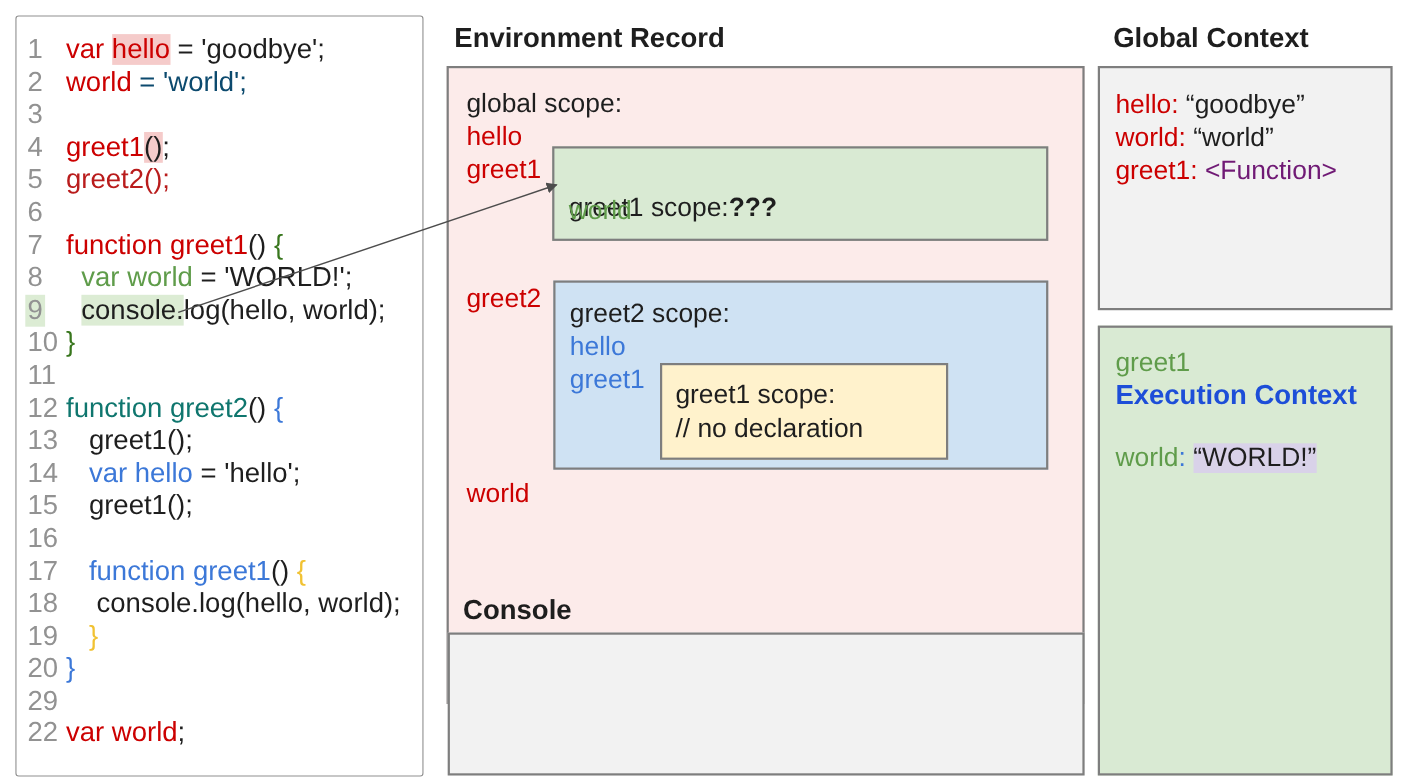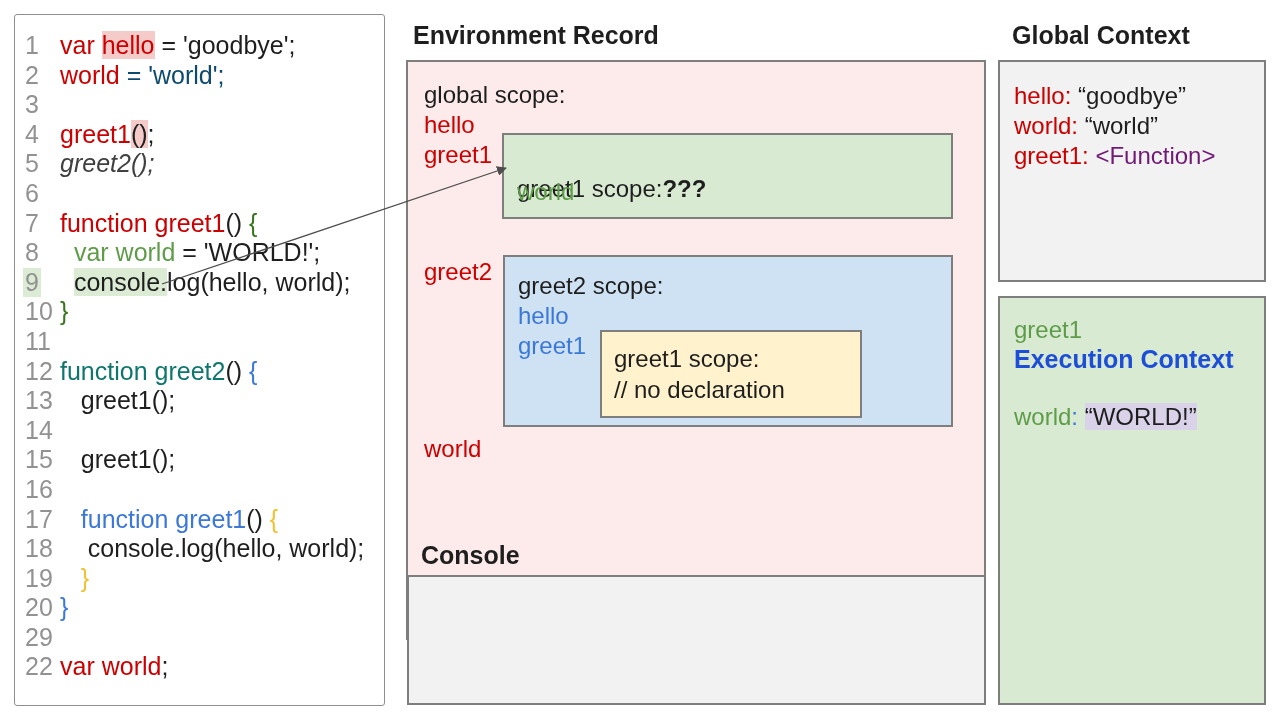--- a/index.html
+++ b/index.html
@@ -30,30 +30,30 @@
 <body>
 
 <div class="stage">
 
   <div class="abs code-panel">
     <div>
         <div class="code-line"><span class="ln"><span class="lnt">1</span></span><span class="code"><span style="color: rgb(204, 0, 0);">var </span><span style="color: rgb(204, 0, 0); background: rgb(245, 203, 202);">hello</span><span style="color: rgb(30, 30, 30);"> = 'goodbye';</span></span></div>
         <div class="code-line"><span class="ln"><span class="lnt">2</span></span><span class="code"><span style="color: rgb(204, 0, 0);">world</span><span style="color: #0c4a6e;"> = 'world';</span></span></div>
         <div class="code-line"><span class="ln"><span class="lnt">3</span></span><span class="code"></span></div>
         <div class="code-line"><span class="ln"><span class="lnt">4</span></span><span class="code"><span style="color: rgb(204, 0, 0);">greet1</span><span style="color: rgb(30, 30, 30); background: rgb(245, 203, 202);">()</span><span style="color: rgb(30, 30, 30);">;</span></span></div>
-        <div class="code-line"><span class="ln"><span class="lnt">5</span></span><span class="code"><span style="color: #404040; font-style: italic;">greet2();</span></span></div>
+        <div class="code-line"><span class="ln"><span class="lnt">5</span></span><span class="code"><span style="color: #b91c1c;">greet2();</span></span></div>
         <div class="code-line"><span class="ln"><span class="lnt">6</span></span><span class="code"></span></div>
         <div class="code-line"><span class="ln"><span class="lnt">7</span></span><span class="code"><span style="color: rgb(204, 0, 0);">function greet1</span><span style="color: rgb(30, 30, 30);">() </span><span style="color: rgb(56, 118, 29);">{</span></span></div>
         <div class="code-line"><span class="ln"><span class="lnt">8</span></span><span class="code"><span style="color: rgb(30, 30, 30);">  </span><span style="color: rgb(95, 156, 74);">var world</span><span style="color: rgb(30, 30, 30);"> = 'WORLD!';</span></span></div>
         <div class="code-line"><span class="ln"><span class="lnt" style="background: rgb(220, 236, 212);">9</span></span><span class="code"><span style="color: rgb(30, 30, 30);">  </span><span style="color: rgb(30, 30, 30); background: rgb(220, 236, 212);">console.</span><span style="color: rgb(30, 30, 30);">log(hello, world);</span></span></div>
         <div class="code-line"><span class="ln"><span class="lnt">10</span></span><span class="code"><span style="color: rgb(56, 118, 29);">}</span></span></div>
         <div class="code-line"><span class="ln"><span class="lnt">11</span></span><span class="code"></span></div>
         <div class="code-line"><span class="ln"><span class="lnt">12</span></span><span class="code"><span style="color: #0f766e;">function greet2</span><span style="color: rgb(30, 30, 30);">() </span><span style="color: rgb(60, 120, 216);">{</span></span></div>
         <div class="code-line"><span class="ln"><span class="lnt">13</span></span><span class="code"><span style="color: rgb(30, 30, 30);">   greet1();</span></span></div>
-        <div class="code-line"><span class="ln"><span class="lnt">14</span></span></div>
+        <div class="code-line"><span class="ln"><span class="lnt">14</span></span><span class="code"><span style="color: rgb(30, 30, 30);">   </span><span style="color: rgb(60, 120, 216);">var hello</span><span style="color: rgb(30, 30, 30);"> = 'hello';</span></span></div>
         <div class="code-line"><span class="ln"><span class="lnt">15</span></span><span class="code"><span style="color: rgb(30, 30, 30);">   greet1();</span></span></div>
         <div class="code-line"><span class="ln"><span class="lnt">16</span></span><span class="code"></span></div>
         <div class="code-line"><span class="ln"><span class="lnt">17</span></span><span class="code"><span style="color: rgb(30, 30, 30);">   </span><span style="color: rgb(60, 120, 216);">function greet1</span><span style="color: rgb(30, 30, 30);">() </span><span style="color: rgb(241, 194, 50);">{</span></span></div>
         <div class="code-line"><span class="ln"><span class="lnt">18</span></span><span class="code"><span style="color: rgb(30, 30, 30);">    console.log(hello, world);</span></span></div>
         <div class="code-line"><span class="ln"><span class="lnt">19</span></span><span class="code"><span style="color: rgb(241, 194, 50);">   }</span></span></div>
         <div class="code-line"><span class="ln"><span class="lnt">20</span></span><span class="code"><span style="color: rgb(60, 120, 216);">}</span></span></div>
         <div class="code-line"><span class="ln"><span class="lnt">29</span></span><span class="code"></span></div>
         <div class="code-line"><span class="ln"><span class="lnt">22</span></span><span class="code"><span style="color: rgb(204, 0, 0);">var world</span><span style="color: rgb(30, 30, 30);">;</span></span></div>
       </div>
   </div>

